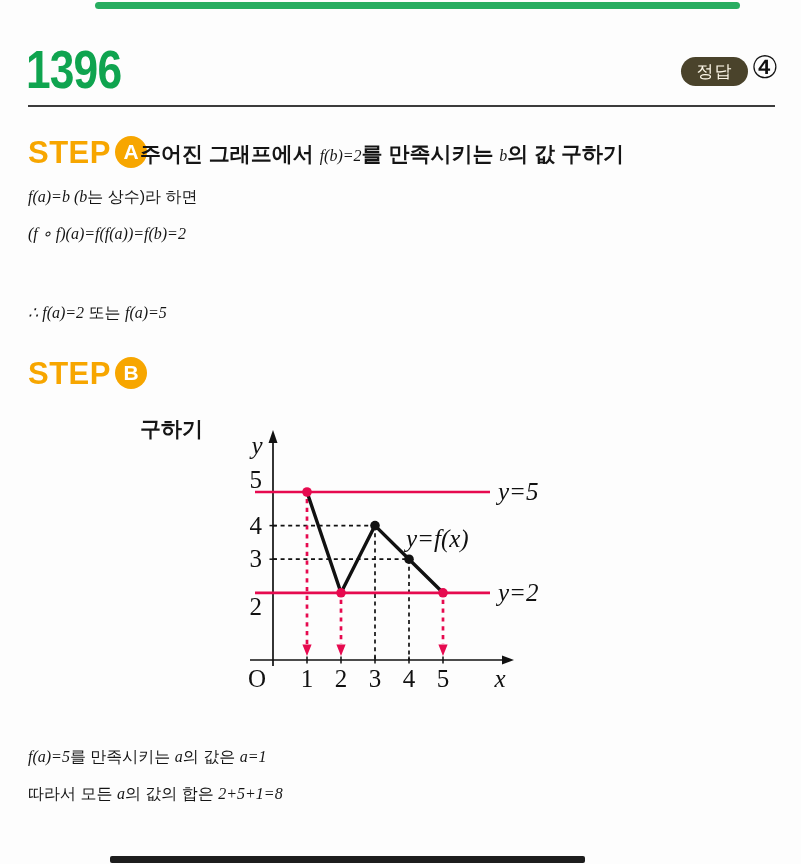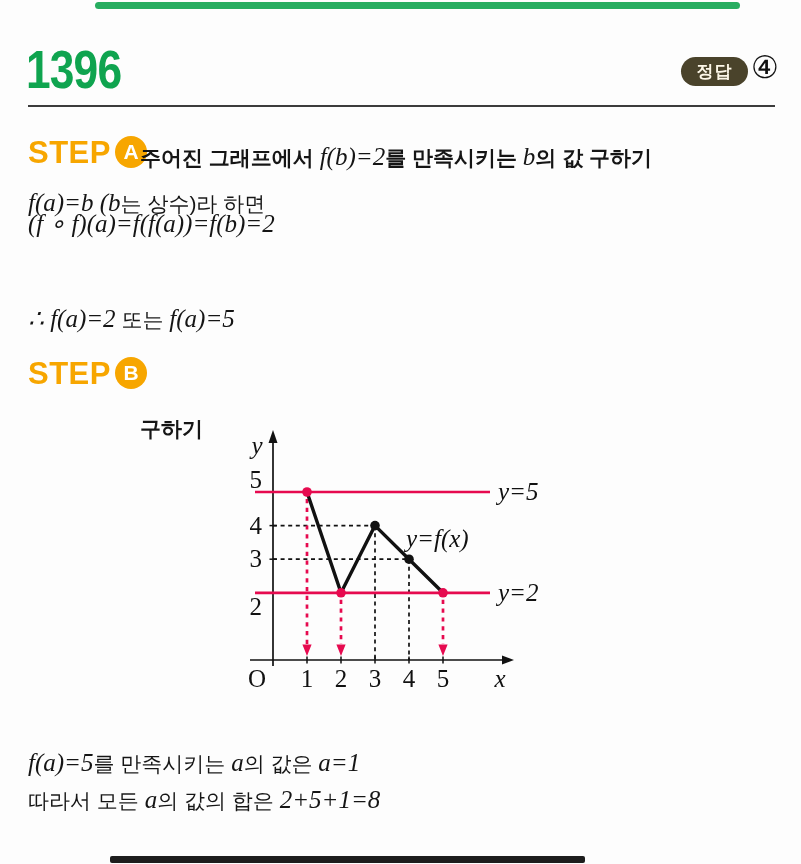--- a/index.html
+++ b/index.html
@@ -12,35 +12,35 @@
   }
   .abs{position:absolute;}
   #top-bar{left:95px;top:2px;width:645px;height:7px;border-radius:4px;background:var(--green);opacity:.9;}
   #bottom-bar{left:110px;top:856px;width:475px;height:7px;border-radius:2px;background:#1d1d1d;}
   #problem-number{
     left:26px;top:42px;font-size:54px;font-weight:bold;color:var(--green);
     letter-spacing:-1px;transform:scaleX(.82);transform-origin:left top;line-height:1;
   }
   #answer-pill{
     left:681px;top:57px;width:67px;height:29px;border-radius:15px;background:var(--olive);
-    color:#fdf7e8;font-size:17px;font-weight:bold;text-align:center;line-height:29px;letter-spacing:1px;
+    color:#fdf7e8;font-size:17px;font-weight:normal;text-align:center;line-height:29px;letter-spacing:1px;
   }
   #answer-circled{left:751px;top:51px;font-size:31px;color:#111;line-height:1.1;}
   #header-rule{left:28px;top:105px;width:747px;height:2px;background:#3c3c3c;}
   .step-row{left:28px;height:34px;display:flex;align-items:center;}
   .step-word{color:var(--orange);font-weight:bold;font-size:31px;letter-spacing:.5px;line-height:1;}
   .step-badge{
     display:inline-block;width:32px;height:32px;margin-left:4px;border-radius:50%;
     background:var(--orange);color:#fff;font-weight:bold;font-size:21px;text-align:center;line-height:32px;
   }
   .line{left:28px;white-space:nowrap;line-height:1.25;}
   .title{left:140px;white-space:nowrap;line-height:1.25;}
   .seg-k{font-family:"Liberation Sans",sans-serif;font-size:21px;}
-  .seg-m{font-family:"Liberation Serif",serif;font-style:italic;font-size:25px;}
-  .body-text .seg-k{font-size:21px;font-weight:normal;}
+  .seg-m{font-family:"Liberation Serif",serif;font-style:italic;font-size:16px;}
+  .body-text .seg-k{font-size:16px;font-weight:normal;}
   .h .seg-k{font-weight:bold;}
   .h .seg-m{font-weight:500;}
   #graph-wrap{left:200px;top:430px;width:400px;height:272px;}
   svg text{fill:#111;}
   .gt{font-size:25px;font-family:"Liberation Serif",serif;}
   .it{font-style:italic;}
 </style>
 </head>
 <body>
 
@@ -55,21 +55,21 @@
 
   <div id="header-rule" class="abs"></div>
 
   <div class="abs step-row" style="top:135px;">
     <span class="step-word">STEP</span>
     <span class="step-badge">A</span>
   </div>
   <div class="abs title h" style="top:141px;"><span class="seg-k">주어진 그래프에서 </span><span class="seg-m">f(b)=2</span><span class="seg-k">를 만족시키는 </span><span class="seg-m">b</span><span class="seg-k">의 값 구하기</span></div>
 
   <div class="abs line body-text" style="top:187px;"><span class="seg-m">f(a)=b (b</span><span class="seg-k">는 상수)라 하면</span></div>
-  <div class="abs line body-text" style="top:208px;"><span class="seg-m">(f ∘ f)(a)=f(f(a))=f(b)=2</span></div>
+  <div class="abs line body-text" style="top:224px;"><span class="seg-m">(f ∘ f)(a)=f(f(a))=f(b)=2</span></div>
   <div class="abs line body-text" style="top:303px;"><span class="seg-m">∴ f(a)=2</span><span class="seg-k"> 또는 </span><span class="seg-m">f(a)=5</span></div>
 
   <div class="abs step-row" style="top:356px;">
     <span class="step-word">STEP</span>
     <span class="step-badge">B</span>
   </div>
   <div class="abs title h" style="top:416px;text-align:center;"><span class="seg-k">구하기</span></div>
 
   <div id="graph-wrap" class="abs">
     <svg id="graph-svg" width="400" height="272" viewBox="0 0 400 272">

